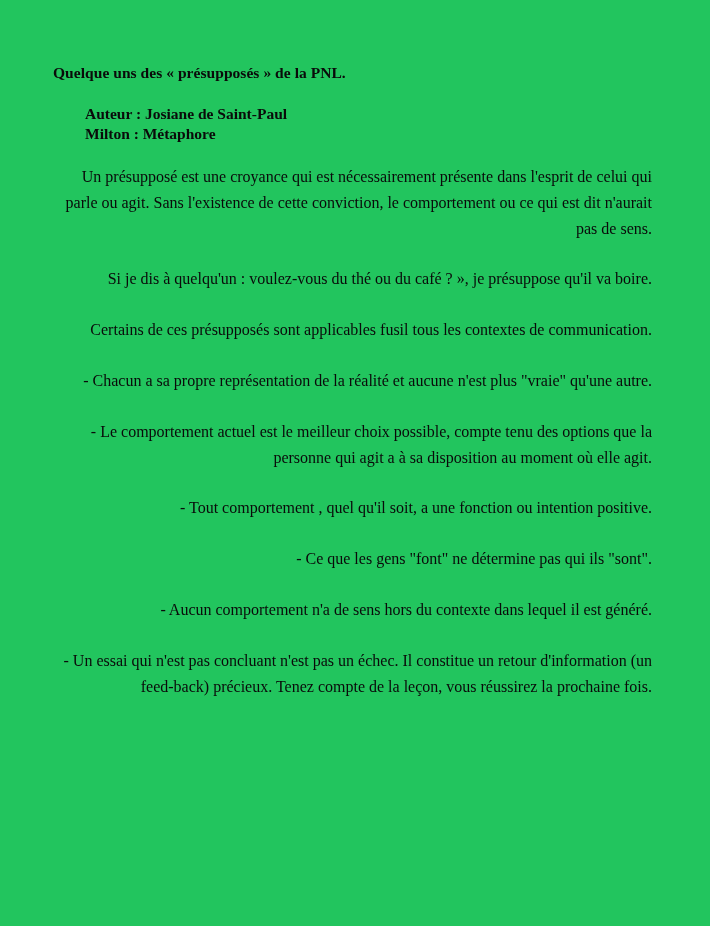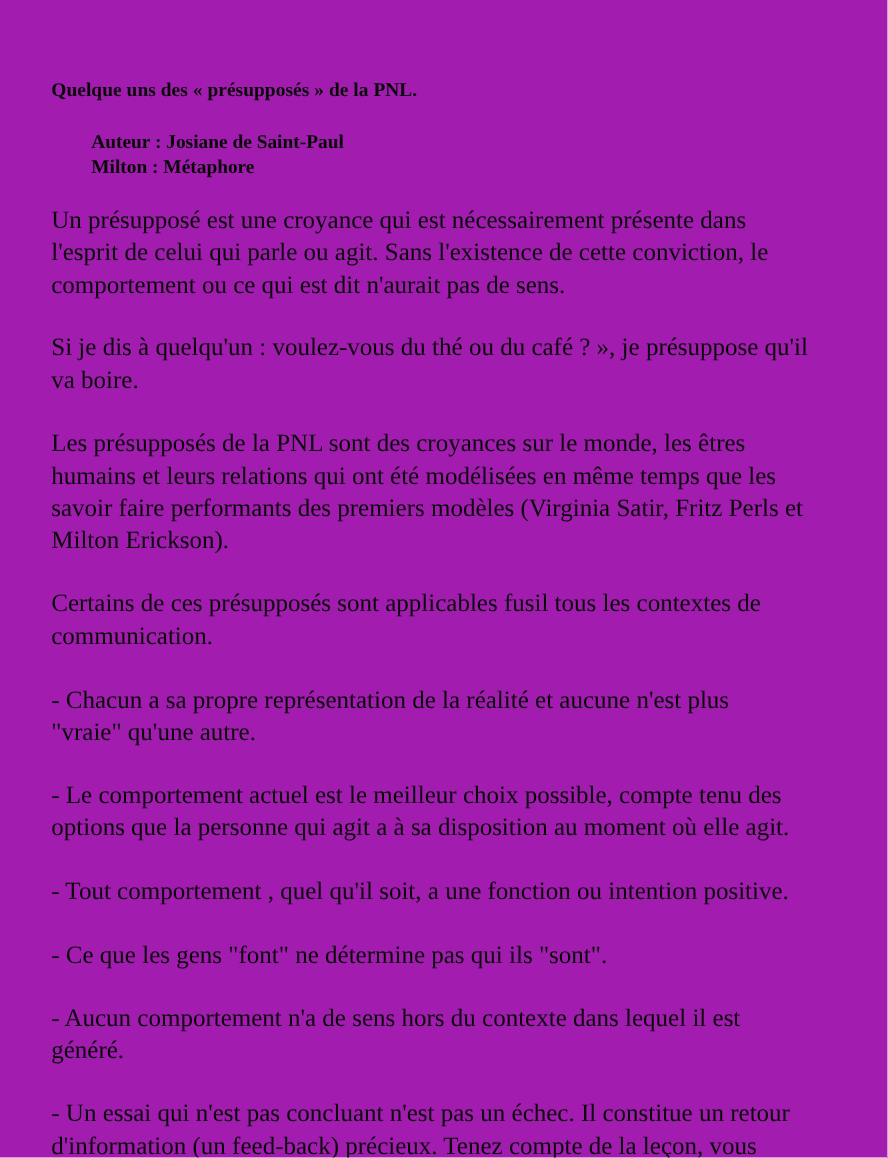--- a/index.html
+++ b/index.html
@@ -15,23 +15,23 @@
     overflow: hidden;
     font-family: "Liberation Serif", "DejaVu Serif", serif;
     color: #0a0a0a;
     -webkit-font-smoothing: antialiased;
   }
 
   .page {
     position: relative;
     width: 710px;
     height: 926px;
-    background: #a21caf;
+    background: #22c55e;
     box-sizing: border-box;
-    padding: 62px 58px 0 41px;
+    padding: 62px 58px 0 53px;
   }
 
   .doc-title {
     font-size: 15.5px;
     font-weight: bold;
     line-height: 21px;
     margin: 0 0 0 0;
     letter-spacing: 0.05px;
   }
 
@@ -46,24 +46,24 @@
     display: block;
     white-space: nowrap;
     margin-left: 32px;
   }
 
   .body-block {
     margin-top: 20px;
   }
 
   p.para {
-    font-size: 20px;
+    font-size: 16px;
     line-height: 25.8px;
     margin: 0 0 25px 0;
-    text-align: left;
+    text-align: right;
     max-width: 612px;
   }
 
   p.para:last-child {
     margin-bottom: 0;
   }
 
   p.bullet {
     max-width: 600px;
   }
@@ -80,21 +80,20 @@
     <span class="meta-line">Milton : Métaphore</span>
   </div>
 
   <div class="body-block">
 
     <p class="para">Un présupposé est une croyance qui est nécessairement présente dans l'esprit de celui qui parle ou agit. Sans l'existence de cette conviction, le comportement ou ce qui est dit n'aurait pas de sens.</p>
 
     <p class="para">Si je dis à quelqu'un : voulez-vous du thé ou du café ? », je présuppose qu'il va boire.</p>
 
 
-    <p class="para">Les présupposés de la PNL sont des croyances sur le monde, les êtres humains et leurs relations qui ont été modélisées en même temps que les savoir faire performants des premiers modèles (Virginia Satir, Fritz Perls et Milton Erickson).</p>
 
     <p class="para">Certains de ces présupposés sont applicables fusil tous les contextes de communication.</p>
 
 
     <p class="para bullet">- Chacun a sa propre représentation de la réalité et aucune n'est plus "vraie" qu'une autre.</p>
 
     <p class="para bullet">- Le comportement actuel est le meilleur choix possible, compte tenu des options que la personne qui agit a à sa disposition au moment où elle agit.</p>
 
     <p class="para bullet">- Tout comportement , quel qu'il soit, a une fonction ou intention positive.</p>
 

